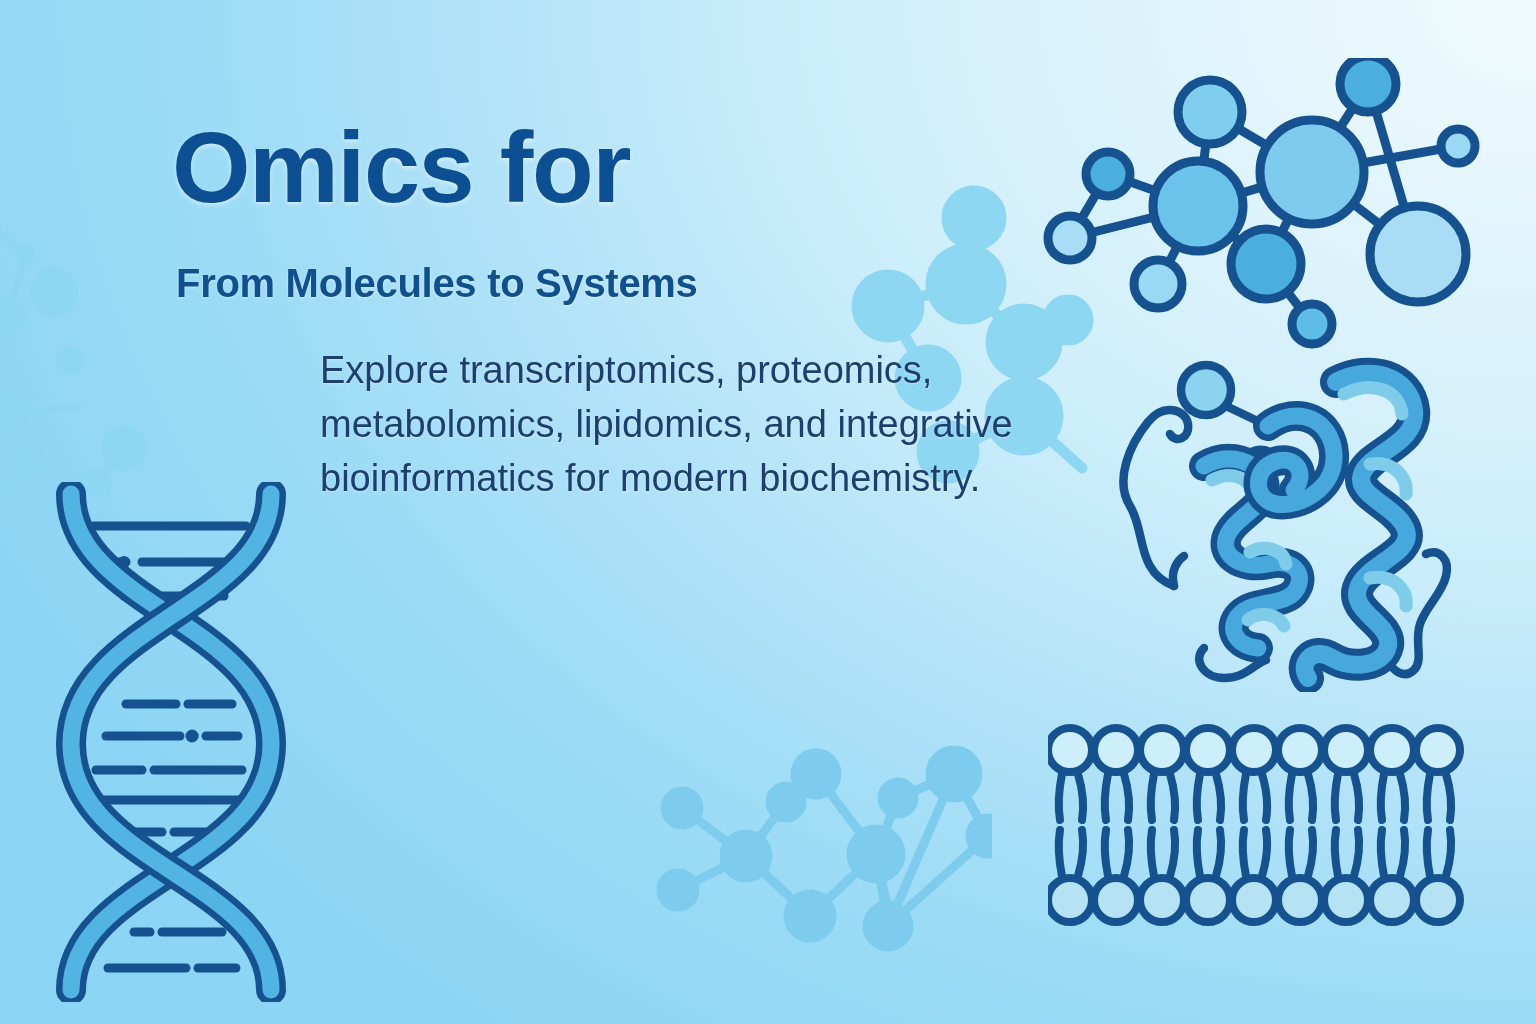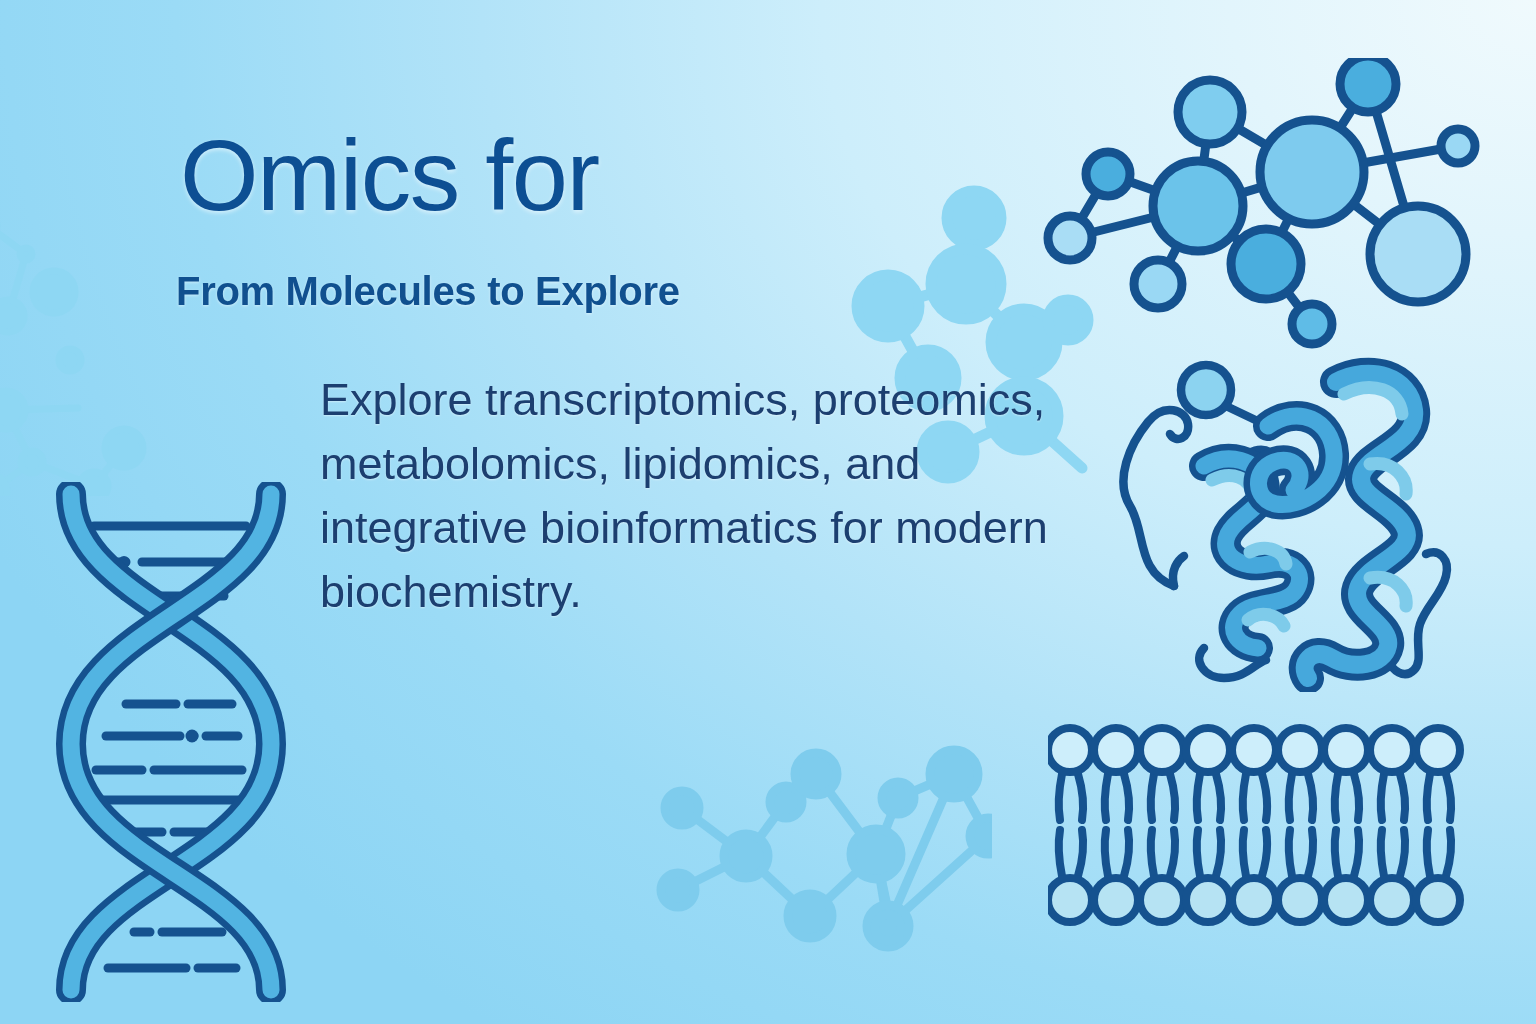--- a/index.html
+++ b/index.html
@@ -32,39 +32,39 @@
 
   
   .text-block {
     position: absolute;
     left: 172px;
     top: 118px;
     width: 790px;
   }
   .title {
     font-size: 101px;
-    font-weight: 400;
+    font-weight: 700;
     line-height: 0.98;
     letter-spacing: -1.5px;
     color: #0d4f93;
-    margin: 8px;
+    margin: 0;
     text-shadow: 0 2px 4px rgba(255,255,255,0.55);
   }
   .title .l2 { display: block; }
   .subtitle {
     margin: 44px 0 0 4px;
     font-size: 40px;
     font-weight: 700;
     letter-spacing: -0.3px;
     color: #10508f;
     text-shadow: 0 1px 3px rgba(255,255,255,0.5);
   }
   .body-text {
-    margin: 54px 0 0 148px;
-    font-size: 45px;
+    margin: 38px 0 0 148px;
+    font-size: 38px;
     line-height: 1.42;
     font-weight: 400;
     color: #1c3f70;
     width: 790px;
     text-shadow: 0 1px 2px rgba(255,255,255,0.45);
   }
 
   
   .ill { position: absolute; }
   #dna-helix       { left: 46px;   top: 482px;  width: 250px;  height: 520px; }
@@ -157,21 +157,21 @@
         <circle cx="340" cy="98" r="18"></circle>
         <circle cx="240" cy="190" r="13"></circle>
       </g>
     </svg>
   </div>
 
   <div class="text-block">
     <h1 class="title">
       <span>Omics for</span>
     </h1>
-    <div class="subtitle">From Molecules to Explore</div>
+    <div class="subtitle">From Molecules to Systems</div>
     <p class="body-text">Explore transcriptomics, proteomics, metabolomics, lipidomics, and integrative bioinformatics for modern biochemistry.</p>
   </div>
 
   <svg class="ill" id="dna-helix" viewBox="0 0 250 520">
     <defs>
       <clipPath id="helixClipA">
         <path d="M25,10 C25,120 225,140 225,260 C225,380 25,400 25,510
                  L65,510 C65,410 265,390 265,260 C265,130 65,110 65,10 Z"></path>
       </clipPath>
     </defs>

